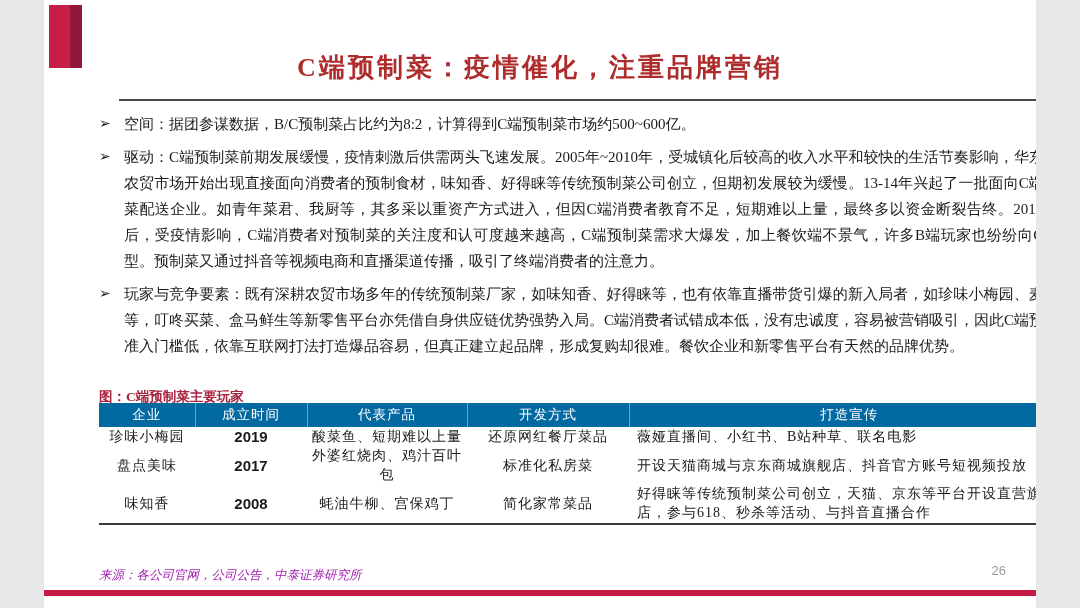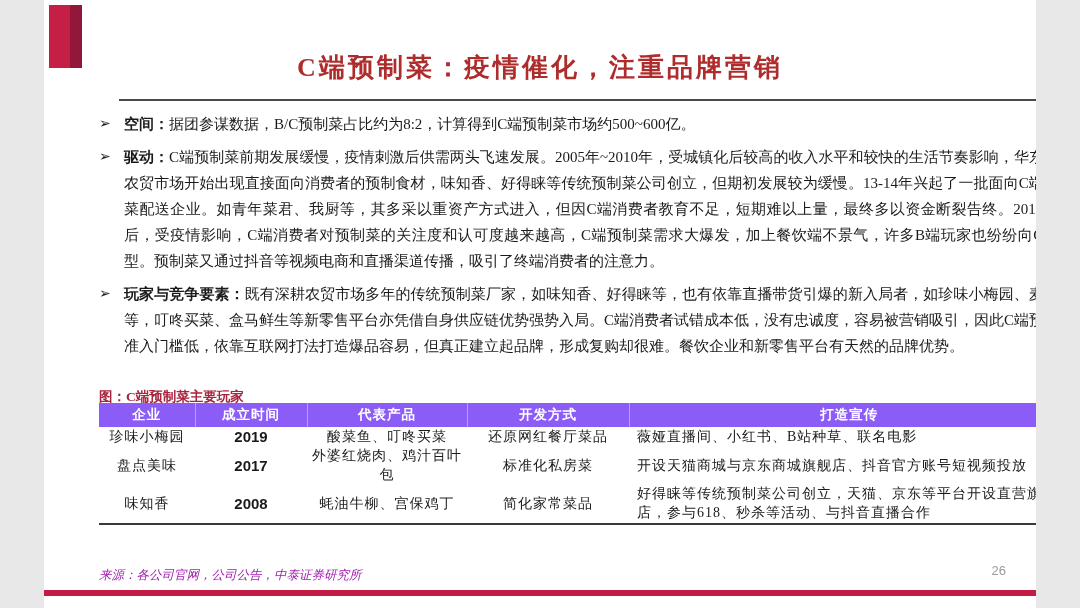--- a/index.html
+++ b/index.html
@@ -16,31 +16,31 @@
   .page-title {
     position:absolute; left:0; right:0; top:50px; text-align:center;
     font-size:26px; font-weight:bold; color:#ae2c2c; letter-spacing:3px;
   }
   .title-rule {
     position:absolute; left:75px; width:930px; top:99px; height:2px; background:#4a4a4a;
   }
   .bullets { position:absolute; left:55px; width:975px; top:111px; }
   .bullet { position:relative; padding-left:25px; font-size:15px; line-height:26px; margin-bottom:7px; text-align:justify; }
   .bullet .marker { position:absolute; left:0; top:0; font-size:14px; color:#1a1a1a; }
-  .bullet .b-label { font-weight:bold;margin-top:37px; }
+  .bullet .b-label { font-weight:normal;margin-top:37px; }
   .figure-caption {
     position:absolute; left:55px; top:388px; font-size:13.5px; font-weight:bold; color:#a8233f;
   }
   table.players {
     position:absolute; left:55px; top:403px; width:970px;
     border-collapse:collapse; table-layout:fixed;
     font-size:14px; letter-spacing:1px; line-height:1.35;
   }
   table.players th {
-    background:#8b5cf6; color:#ffffff; font-weight:bold; font-size:13.5px;
+    background:#0369a1; color:#ffffff; font-weight:normal; font-size:13.5px;
     padding:3px 2px; text-align:center;
   }
   table.players th + th { border-left:1px solid rgba(255,255,255,0.4); }
   table.players td { padding:0 4px; text-align:center; vertical-align:middle; }
   table.players td.left { text-align:left; padding-left:8px; }
   table.players tr:last-child td { border-bottom:2px solid #3a3a3a; }
   table.players td.num { font-family:"Liberation Sans","DejaVu Sans",sans-serif; font-weight:bold; font-size:15px; letter-spacing:0; }
   .col-1 { width:96px; } .col-2 { width:112px; } .col-3 { width:160px; }
   .col-4 { width:162px; } .col-5 { width:440px; }
   .source-note {
@@ -90,21 +90,21 @@
         <th>成立时间</th>
         <th>代表产品</th>
         <th>开发方式</th>
         <th>打造宣传</th>
       </tr>
     </thead>
     <tbody>
       <tr>
         <td>珍味小梅园</td>
         <td class="num">2019</td>
-        <td>酸菜鱼、叮咚买菜</td>
+        <td>酸菜鱼、短期难以上量</td>
         <td>还原网红餐厅菜品</td>
         <td class="left">薇娅直播间、小红书、B站种草、联名电影</td>
       </tr>
       <tr>
         <td>盘点美味</td>
         <td class="num">2017</td>
         <td>外婆红烧肉、鸡汁百叶包</td>
         <td>标准化私房菜</td>
         <td class="left">开设天猫商城与京东商城旗舰店、抖音官方账号短视频投放</td>
       </tr>

